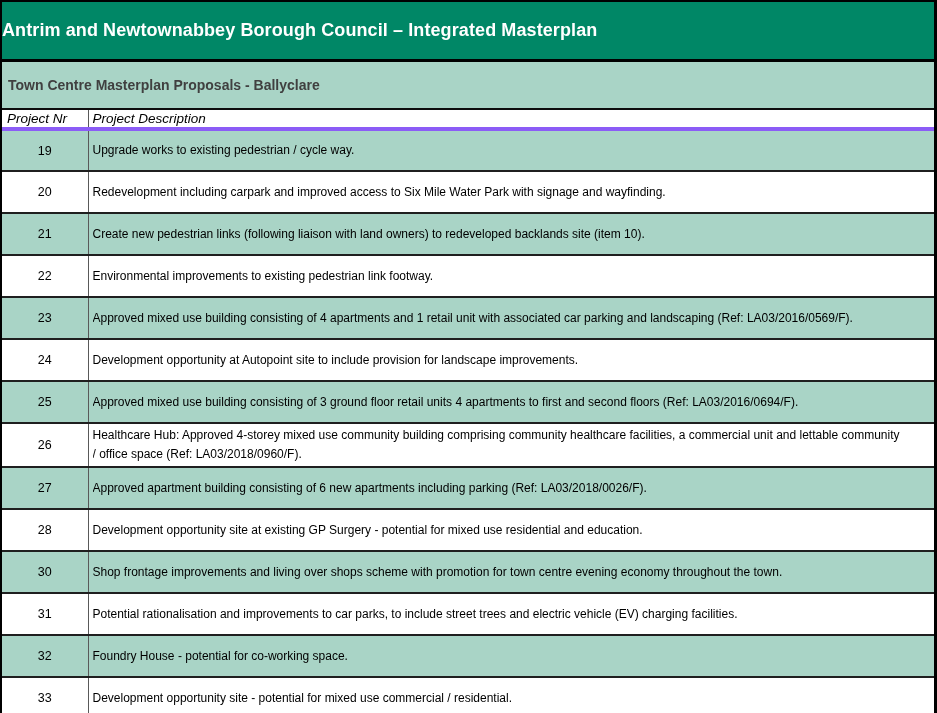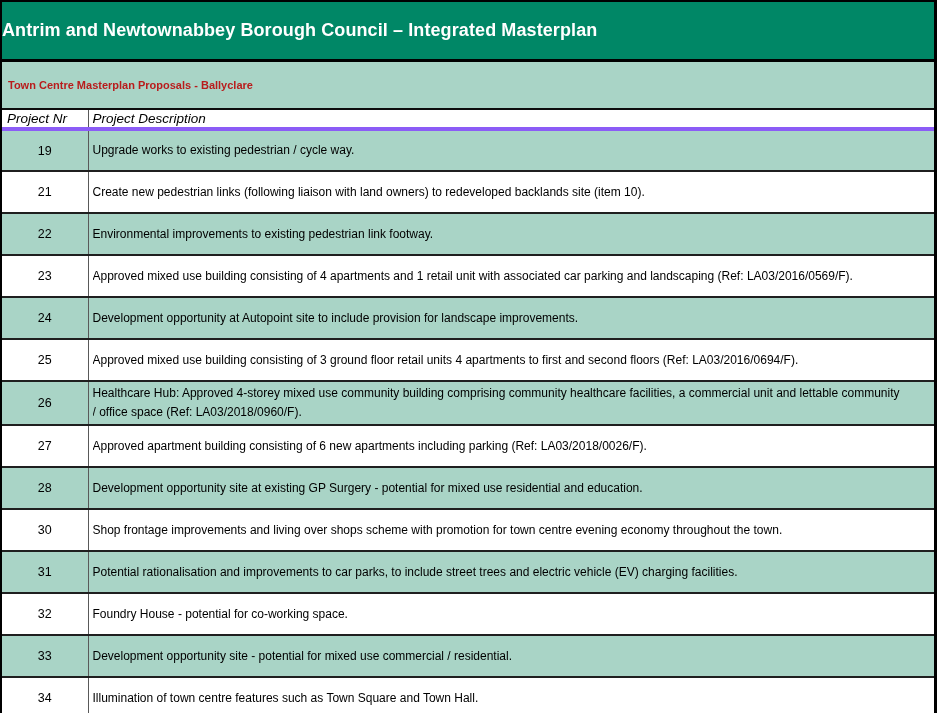--- a/index.html
+++ b/index.html
@@ -34,22 +34,22 @@
 
   .subtitle-bar {
     flex: 0 0 48px;
     background: #a9d4c6;
     border-bottom: 2px solid #0d0d0d;
     display: flex;
     align-items: center;
     padding-left: 6px;
   }
   .subtitle-bar .subtitle-text {
-    color: #b91c1c;
-    font-size: 11px;
+    color: #404040;
+    font-size: 14px;
     font-weight: bold;
   }
 
   table.masterplan {
     border-collapse: collapse;
     width: 100%;
     table-layout: fixed;
     flex: 0 0 auto;
   }
   col.c-nr   { width: 86px; }
@@ -132,20 +132,26 @@
       </tr>
     </thead>
     <tbody>
       <tr>
         <td class="nr">19</td>
         <td class="desc">
             <span class="desc-text">Upgrade works to existing pedestrian / cycle way.</span>
           </td>
       </tr>
       <tr>
+        <td class="nr">20</td>
+        <td class="desc">
+            <span class="desc-text">Redevelopment including carpark and improved access to Six Mile Water Park with signage and wayfinding.</span>
+          </td>
+      </tr>
+      <tr>
         <td class="nr">21</td>
         <td class="desc">
             <span class="desc-text">Create new pedestrian links (following liaison with land owners) to redeveloped backlands site (item 10).</span>
           </td>
       </tr>
       <tr>
         <td class="nr">22</td>
         <td class="desc">
             <span class="desc-text">Environmental improvements to existing pedestrian link footway.</span>
           </td>

